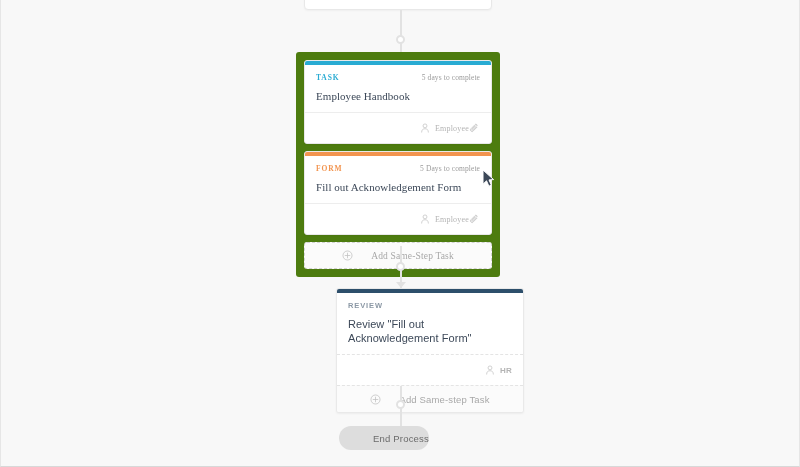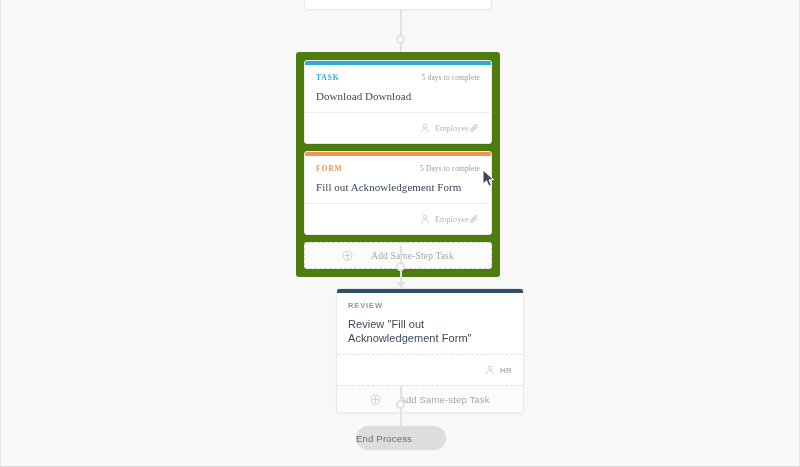--- a/index.html
+++ b/index.html
@@ -179,29 +179,29 @@
     box-sizing: border-box;
     margin-left: 32px;
   }
   .review-step .add-task {
     background: #fbfbfb;
   }
 
   
   .end-process {
     position: absolute;
-    left: 355px;
+    left: 338px;
     top: 426px;
     width: 90px;
     height: 24px;
     border-radius: 12px;
     background: #dddddd;
     display: flex;
     align-items: center;
-    justify-content: flex-start;
+    justify-content: flex-end;
     box-sizing: border-box;
   }
   .end-process-label {
     font-size: 9.5px;
     color: #6b6b6b;
     letter-spacing: 0.2px;
   }
 
   
   .cursor {
@@ -223,21 +223,21 @@
 
   <div class="step-group">
 
     <div class="card">
       <div class="card-bar" style="background:#29abd3;"></div>
       <div class="card-body">
         <div class="card-meta">
           <span class="card-kind" style="color:#29abd3;">TASK</span>
           <span class="card-due">5 days to complete</span>
         </div>
-        <div class="card-title">Download Download</div>
+        <div class="card-title">Employee Handbook</div>
       </div>
       <div class="card-footer">
         <div class="assignee">
           <span class="icon-person">
             <svg width="10" height="10" viewBox="0 0 16 16">
               <circle cx="8" cy="4.6" r="3.1" fill="none" stroke="#c3c3c3" stroke-width="1.2"></circle>
               <path d="M2.6 14.6 C2.6 10.6 5 9.2 8 9.2 C11 9.2 13.4 10.6 13.4 14.6" fill="none" stroke="#c3c3c3" stroke-width="1.2" stroke-linecap="round"></path>
             </svg>
           </span>
           <span class="assignee-label">Employee</span>

